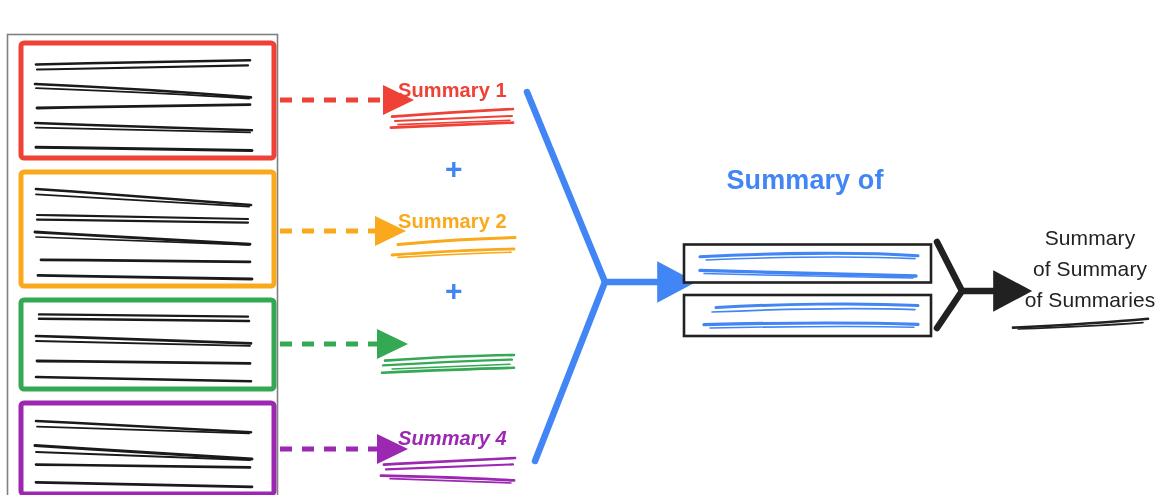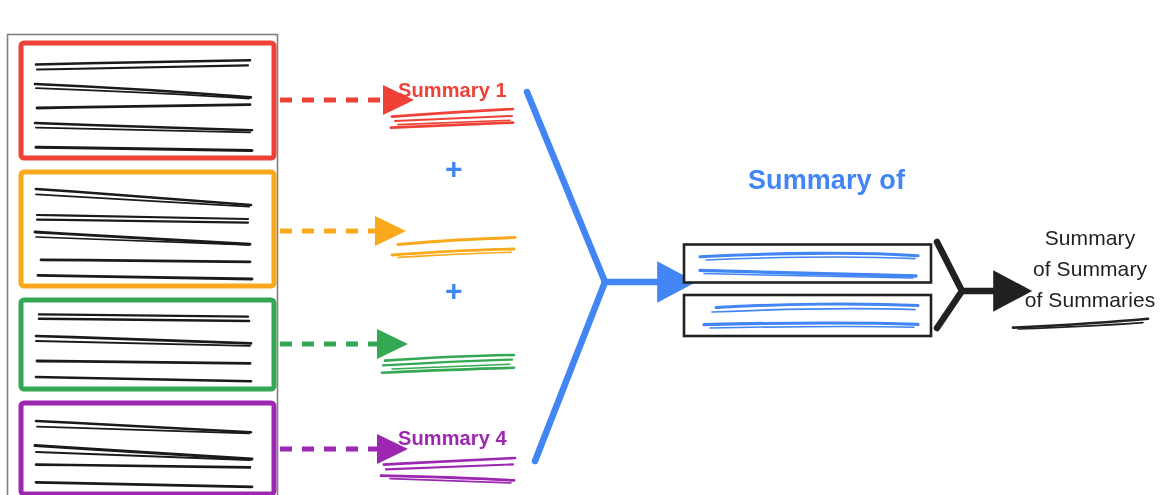--- a/index.html
+++ b/index.html
@@ -2,21 +2,21 @@
 <html><head>
 <meta charset="utf-8">
 <style>
   html,body{margin:0;padding:0;background:#ffffff;}
   body{width:1170px;height:495px;position:relative;overflow:hidden;
        font-family:"Liberation Sans","DejaVu Sans",sans-serif;}
   #stage{position:absolute;left:0;top:8px;width:958px;height:495px;margin-top:16px;}
   #stage svg{position:absolute;left:0;top:0;width:1170px;height:495px;}
   .lbl{position:absolute;white-space:nowrap;font-weight:600;letter-spacing:0.1px;}
   .sum-lbl{font-size:20px;}
-  .sos-title{font-size:27px;line-height:34px;text-align:right;font-weight:600;}
+  .sos-title{font-size:27px;line-height:34px;text-align:center;font-weight:600;}
   .final-lbl{font-size:21px;line-height:31px;text-align:center;font-weight:400;color:#222222;}
   .plus{position:absolute;font-size:30px;font-weight:700;line-height:1;}
 </style>
 </head>
 <body>
 
 <div id="stage">
 
   <svg viewBox="0 0 1170 495" xmlns="http://www.w3.org/2000/svg">
     <defs>
@@ -147,23 +147,24 @@
     <path d="M959,267 L1001,267" stroke="#212121" stroke-width="6.5" fill="none" stroke-linecap="butt" marker-end="url(#ah-black)"></path>
 
     <g stroke="#212121" fill="none" stroke-linecap="round">
       <path d="M1013,303.6 C1060,301.4 1110,298.4 1148,294.8" stroke-width="2.6"></path>
       <path d="M1018,305 C1064,303.4 1110,301 1143,298.6" stroke-width="1.6"></path>
     </g>
   </svg>
 
   <div class="lbl sum-lbl" style="left:398px;top:55px;color:#EF4136;">Summary 1</div>
 
+  <div class="lbl sum-lbl" style="left:398px;top:186px;color:#F9A91B;">Summary 2</div>
 
 
-  <div class="lbl sum-lbl" style="left:398px;top:403px;color:#9C27B0;">Summary 4</div>
+  <div class="lbl sum-lbl" style="left:398px;top:403px;color:#9C27B0;font-style:italic;">Summary 4</div>
 
   <div class="plus" style="left:445px;top:130px;color:#4285F4;">+</div>
   <div class="plus" style="left:445px;top:252px;color:#4285F4;">+</div>
   <div class="plus" style="left:445px;top:365px;color:#4285F4;opacity:0;">+</div>
 
   <div class="lbl sos-title" style="left:705px;top:139px;width:200px;color:#4285F4;">
     <div>Summary of</div>
   </div>
 
   <div class="lbl final-lbl" style="left:1005px;top:198px;width:170px;">

